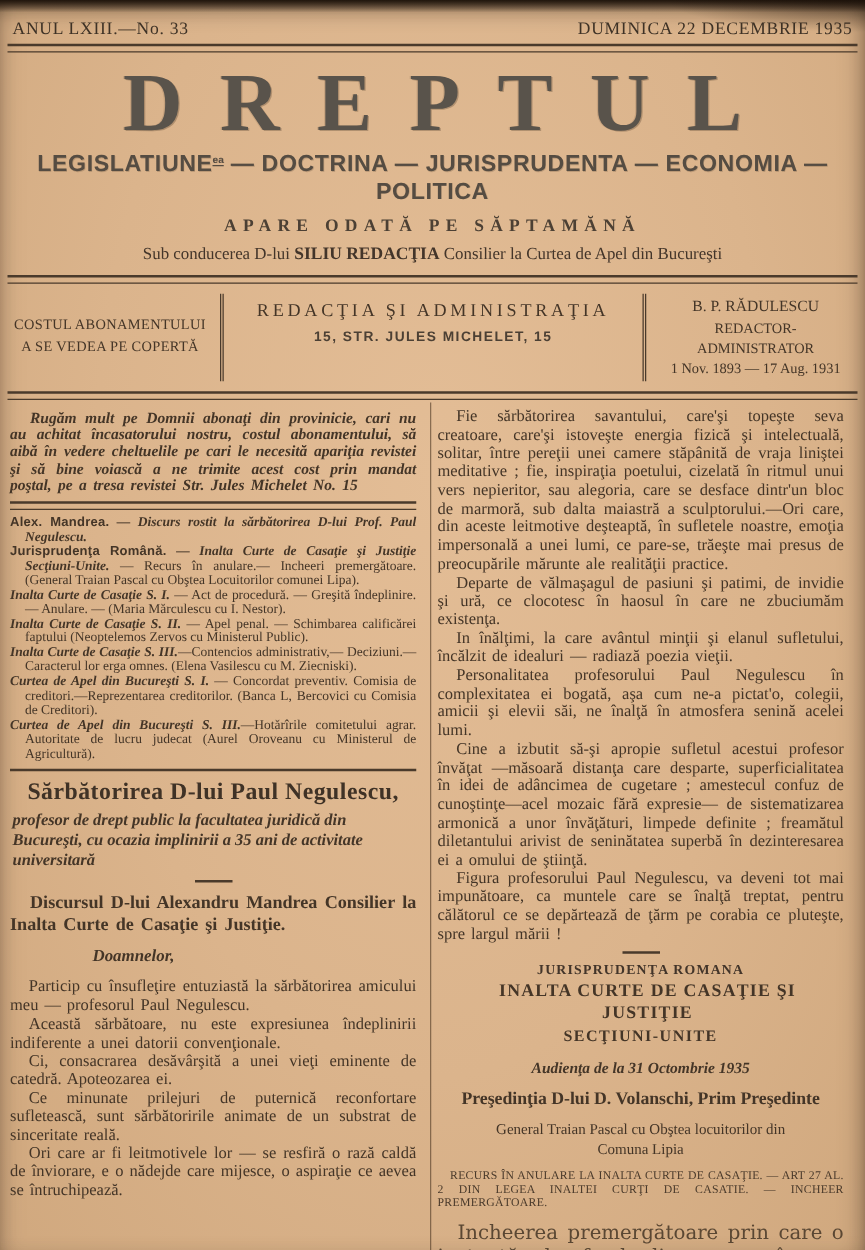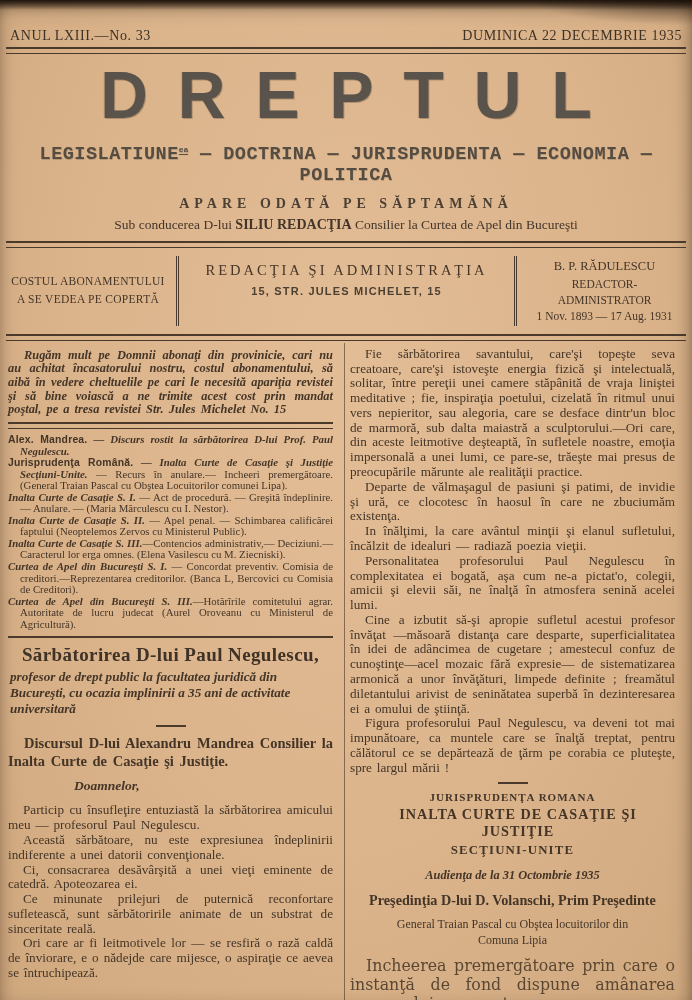--- a/index.html
+++ b/index.html
@@ -17,40 +17,40 @@
     background:linear-gradient(#20150c, rgba(32,21,12,0));
     pointer-events:none;
   }
   .scan-corner{
     position:absolute;top:0;right:0;width:160px;height:26px;
     background:radial-gradient(ellipse at 100% 0%, rgba(25,15,8,.55), rgba(25,15,8,0) 70%);
     pointer-events:none;
   }
   .topbar{
     display:flex;justify-content:space-between;align-items:flex-start;
-    padding:28px 10px 2px 10px;
+    padding:16px 10px 2px 10px;
     font-size:14px;letter-spacing:.6px;color:#3e3226;
   }
   .dbl-rule{
     height:4px;margin:1px 6px 0 6px;
     border-top:2px solid #4a3a2b;border-bottom:1px solid #4a3a2b;
   }
   .title{
     margin:8px 0 0 0;
     text-align:center;
-    font-family:Liberation Sans, sans-serif;
+    font-family:Liberation Serif, serif;
     font-weight:bold;
     font-size:66px;line-height:1.0;
     letter-spacing:30px;text-indent:30px;
     color:#59534b;
     text-shadow:1px 1px 0 rgba(40,28,16,.25), -1px 0 0 rgba(40,28,16,.12);
   }
   .subtitle{
-    margin-top:16px;text-align:center;
-    font-family:Liberation Mono, monospace;font-weight:bold;
+    margin-top:4px;text-align:center;
+    font-family:Liberation Sans, sans-serif;font-weight:bold;
     font-size:18.5px;letter-spacing:.5px;color:#554c42;
     text-shadow:.5px .5px 0 rgba(40,28,16,.18);
   }
   .subtitle sup{font-size:8px;border-bottom:1px solid #554c42;letter-spacing:0;}
   .frequency{
     margin-top:10px;text-align:center;
     font-size:14px;font-weight:bold;letter-spacing:5px;color:#4c4034;
   }
   .direction{margin-top:5px;text-align:center;font-size:13.5px;color:#43352a;}
   .direction b{font-size:14px;}
@@ -228,17 +228,18 @@
 
       <div class="short-rule"></div>
 
       <div class="jp">
         <h3 class="jp-h1">JURISPRUDENŢA ROMANA</h3>
         <h3 class="jp-h2">INALTA CURTE DE CASAŢIE ŞI JUSTIŢIE</h3>
         <h3 class="jp-h3">SECŢIUNI-UNITE</h3>
         <p class="jp-aud">Audienţa de la 31 Octombrie 1935</p>
         <p class="jp-pres">Preşedinţia D-lui D. Volanschi, Prim Preşedinte</p>
         <p class="jp-part">General Traian Pascal cu Obştea locuitorilor din Comuna Lipia</p>
+        <p class="jp-head">RECURS ÎN ANULARE LA INALTA CURTE DE CASAŢIE. — ART 27 AL. 2 DIN LEGEA INALTEI CURŢI DE CASATIE. — INCHEER PREMERGĂTOARE.</p>
         <p class="jp-open">Incheerea premergătoare prin care o instanţă de fond dispune amânarea procesului, nu poate</p>
       </div>
     </section>
   </main>
 </div>
 
 </body></html>

